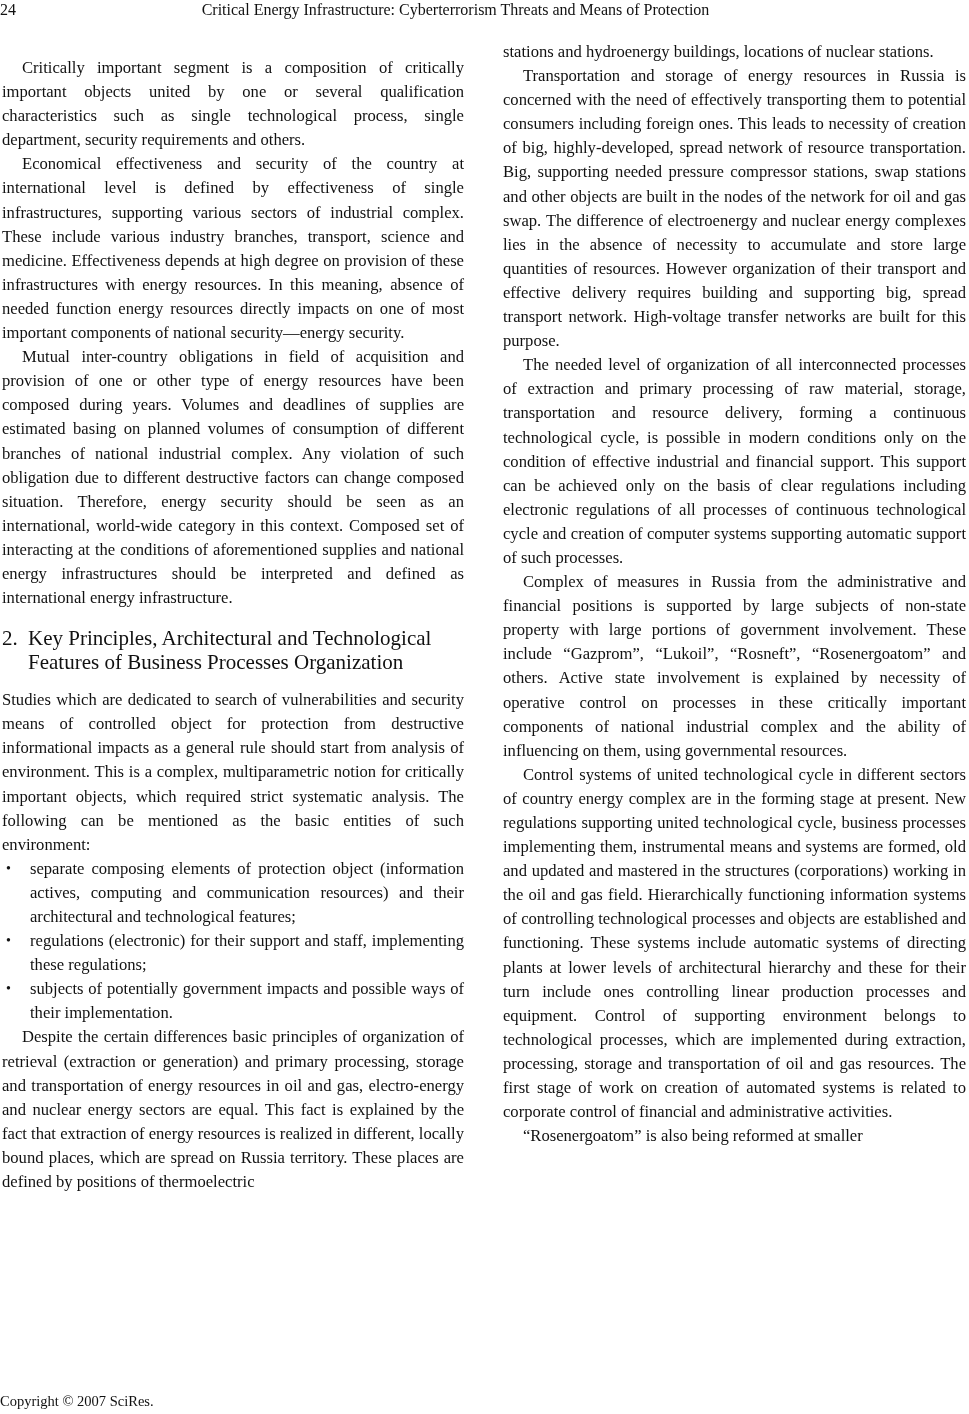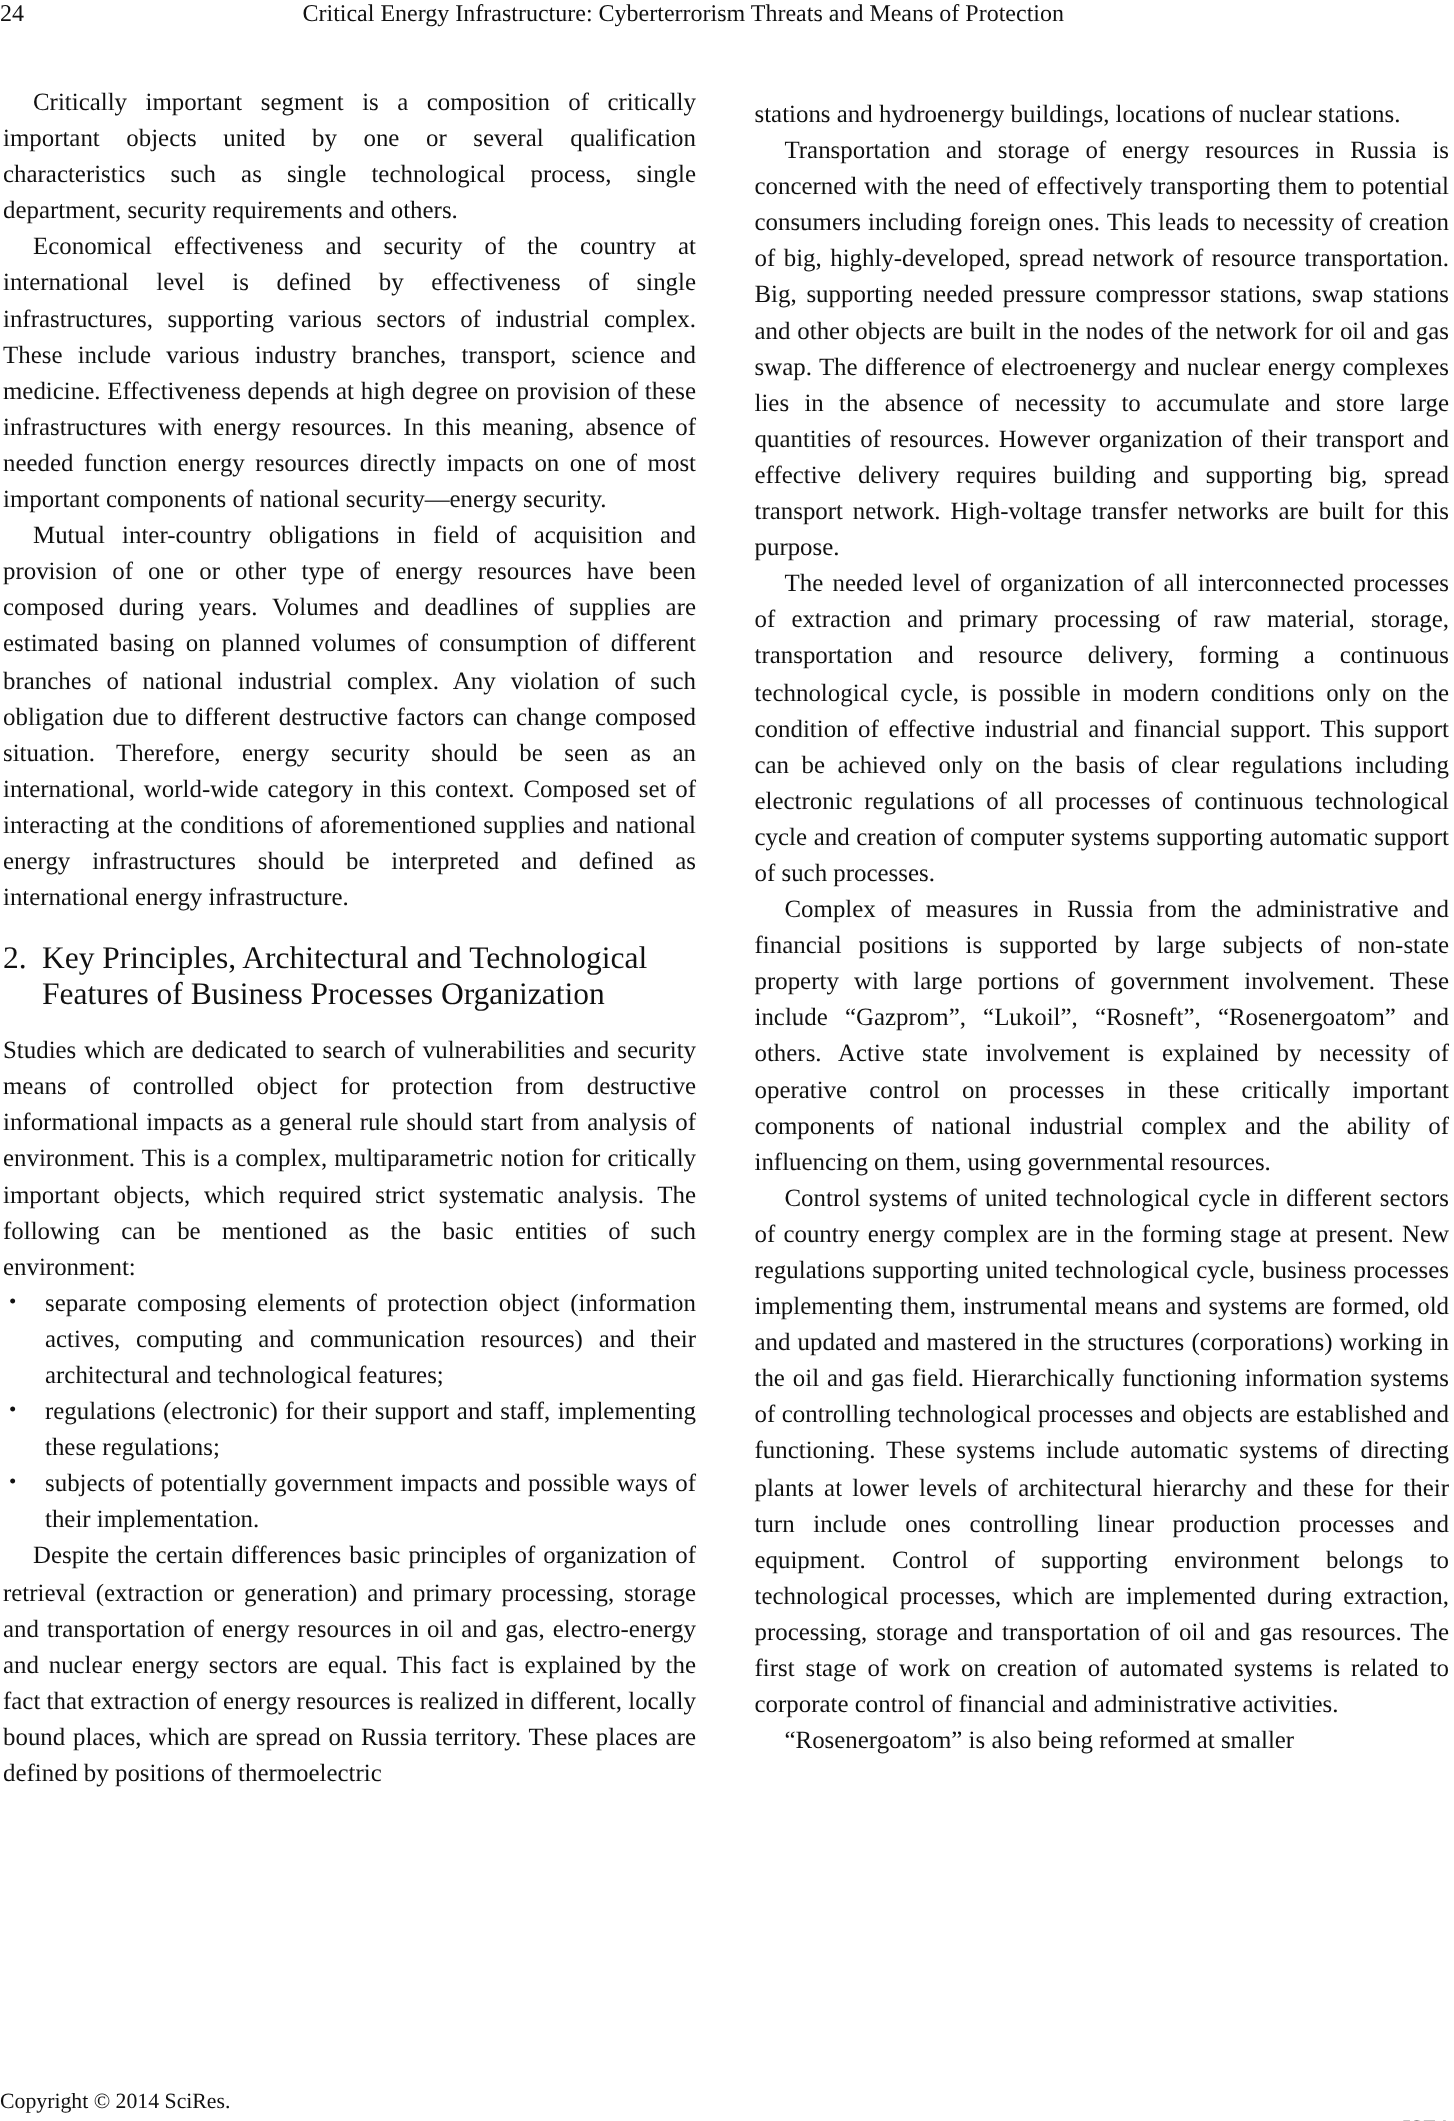--- a/index.html
+++ b/index.html
@@ -13,21 +13,21 @@
     font-size: 16px; line-height: 20px;
   }
   .page-num { position: absolute; left: 0; top: 0; }
   .run-title { position: absolute; left: 0; right: 0; top: 0; text-align: center; }
   .col {
     position: absolute; top: 56px; width: 462px;
     font-size: 16.6px; line-height: 24.1px;
     text-align: justify; hyphens: none;
   }
   .col-left { left: 2px; }
-  .col-right { left: 503px; width: 463px; top: 64px; }
+  .col-right { left: 503px; width: 463px; top: 40px; }
   .col p { margin: 0; text-indent: 20px; }
   .col p.noindent { text-indent: 0; }
   .col p.continued { text-indent: 0; }
   .section-heading {
     font-weight: normal; font-size: 21px; line-height: 24px;
     margin: 16px 0 14px 0; text-align: left;
     padding-left: 26px; text-indent: -26px;
   }
   .section-heading .num { display: inline-block; width: 26px; text-indent: 0; }
   ul.bullets { list-style: none; margin: 0; padding: 0; }
@@ -80,15 +80,15 @@
 <div class="col col-right">
   <p class="continued">stations and hydroenergy buildings, locations of nuclear stations.</p>
   <p>Transportation and storage of energy resources in Russia is concerned with the need of effectively transporting them to potential consumers including foreign ones. This leads to necessity of creation of big, highly-developed, spread network of resource transportation. Big, supporting needed pressure compressor stations, swap stations and other objects are built in the nodes of the network for oil and gas swap. The difference of electroenergy and nuclear energy complexes lies in the absence of necessity to accumulate and store large quantities of resources. However organization of their transport and effective delivery requires building and supporting big, spread transport network. High-voltage transfer networks are built for this purpose.</p>
   <p>The needed level of organization of all interconnected processes of extraction and primary processing of raw material, storage, transportation and resource delivery, forming a continuous technological cycle, is possible in modern conditions only on the condition of effective industrial and financial support. This support can be achieved only on the basis of clear regulations including electronic regulations of all processes of continuous technological cycle and creation of computer systems supporting automatic support of such processes.</p>
   <p>Complex of measures in Russia from the administrative and financial positions is supported by large subjects of non-state property with large portions of government involvement. These include “Gazprom”, “Lukoil”, “Rosneft”, “Rosenergoatom” and others. Active state involvement is explained by necessity of operative control on processes in these critically important components of national industrial complex and the ability of influencing on them, using governmental resources.</p>
   <p>Control systems of united technological cycle in different sectors of country energy complex are in the forming stage at present. New regulations supporting united technological cycle, business processes implementing them, instrumental means and systems are formed, old and updated and mastered in the structures (corporations) working in the oil and gas field. Hierarchically functioning information systems of controlling technological processes and objects are established and functioning. These systems include automatic systems of directing plants at lower levels of architectural hierarchy and these for their turn include ones controlling linear production processes and equipment. Control of supporting environment belongs to technological processes, which are implemented during extraction, processing, storage and transportation of oil and gas resources. The first stage of work on creation of automated systems is related to corporate control of financial and administrative activities.</p>
   <p>“Rosenergoatom” is also being reformed at smaller</p>
 </div>
 
 <div class="footer">
-  <span class="copyright">Copyright © 2014 SciRes.</span>
+  <span class="copyright">Copyright © 2007 SciRes.</span>
   <span class="journal">JSEA</span>
 </div>
 
 </body></html>

